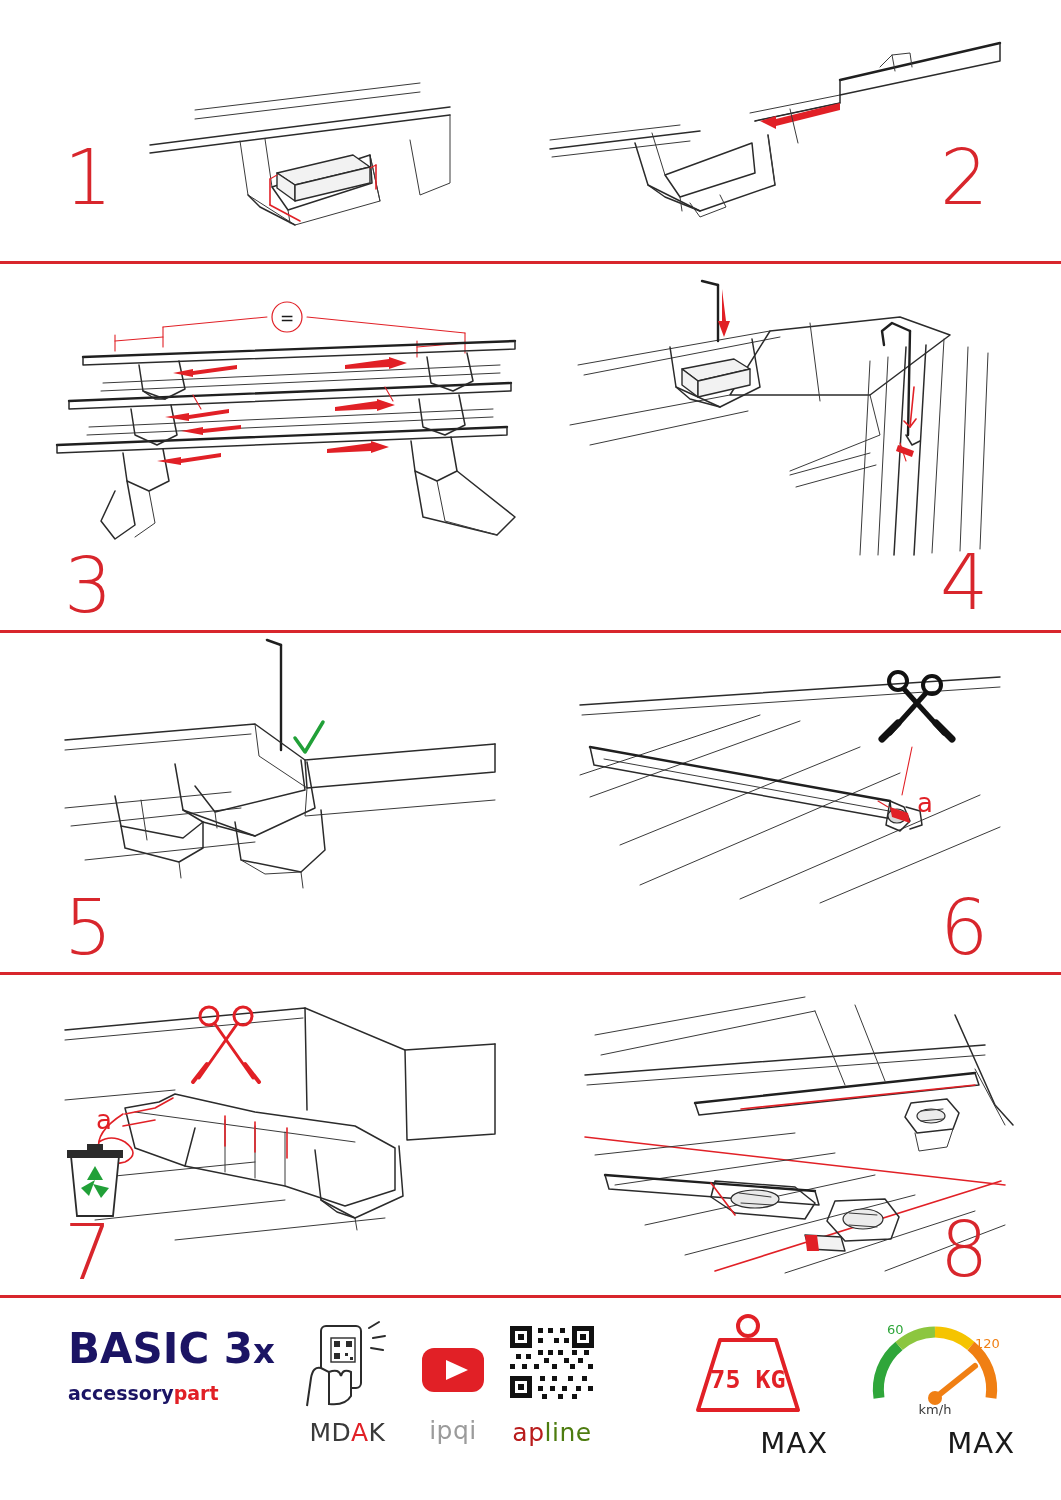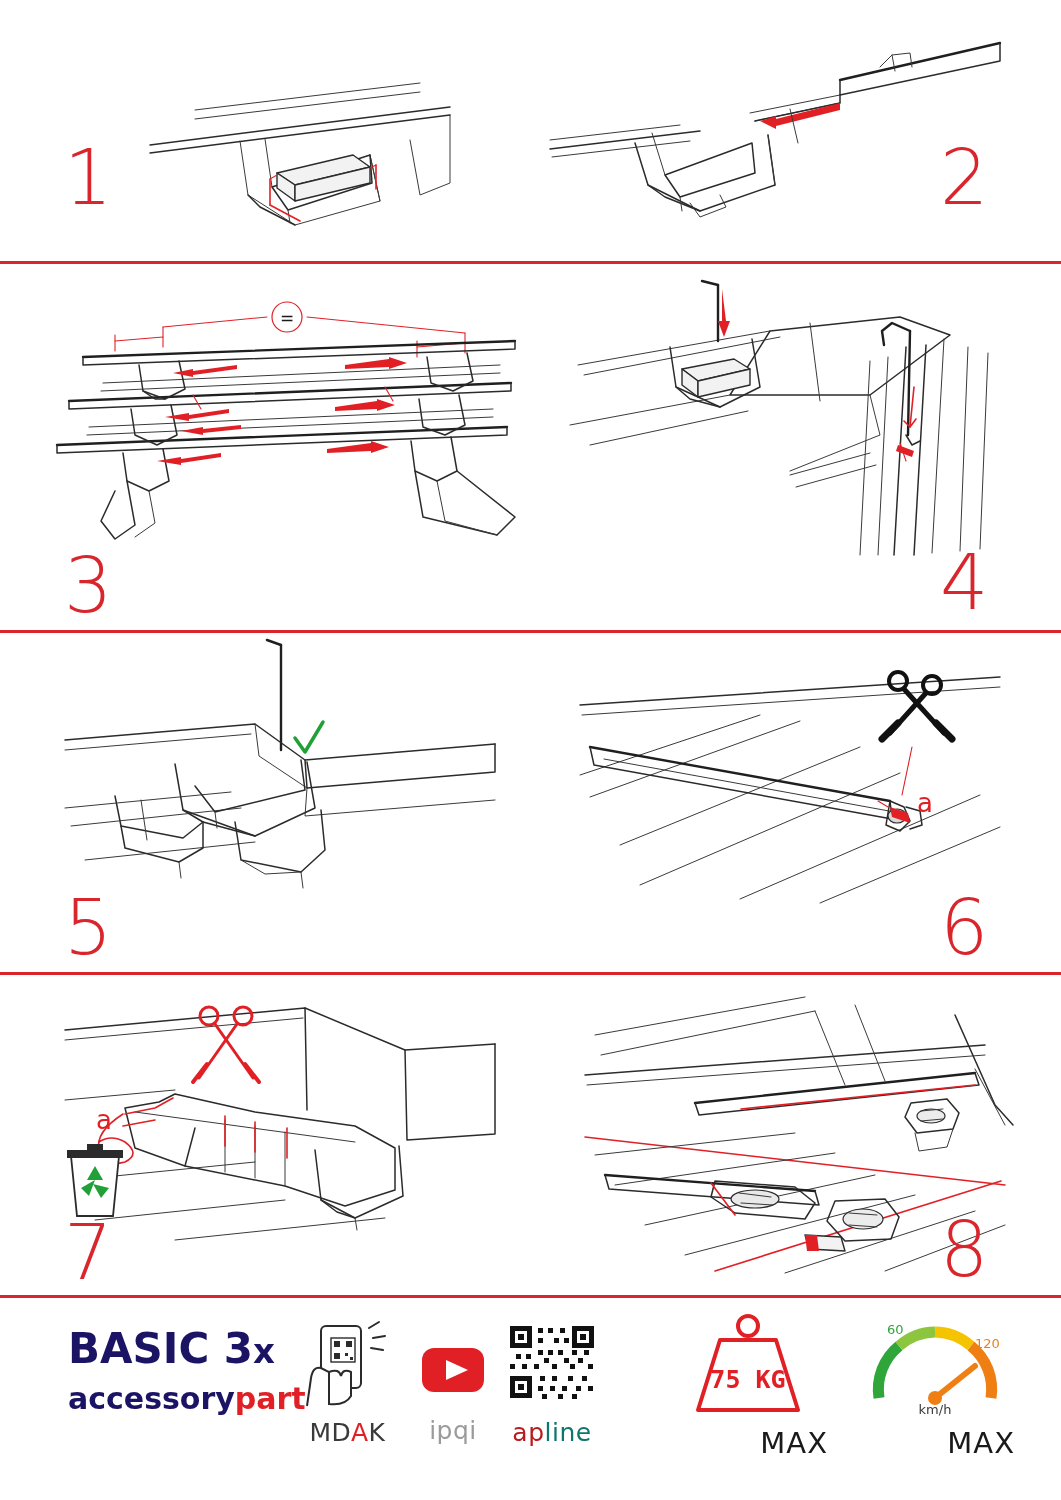--- a/index.html
+++ b/index.html
@@ -80,40 +80,40 @@
     font-size: 42px;
     color: #1b1464;
     letter-spacing: 0px;
     line-height: 1;
   }
   .brand-title .x { font-size: 34px; }
   .brand-sub {
     margin-top: 14px;
     font-family: "DejaVu Sans", sans-serif;
     font-weight: 700;
-    font-size: 30px;
+    font-size: 19px;
     line-height: 1;
   }
   .brand-sub .a1 { color: #1b1464; }
   .brand-sub .a2 { color: #e12026; }
 
   .logo-item {
     position: absolute;
     text-align: center;
   }
   .logo-label {
     font-family: "DejaVu Sans", sans-serif;
     font-size: 25px;
     letter-spacing: 0.5px;
     margin-top: 8px;
   }
   .lab-mdak { color: #3a3a3a; font-weight: 500; }
   .lab-ipqi { color: #9b9b9b; font-weight: 400; }
   .lab-apline-a { color: #b91c1c; }
-  .lab-apline-b { color: #0f766e; }
+  .lab-apline-b { color: #4d7c0f; }
 
   .max-item {
     position: absolute;
     text-align: right;
   }
   .max-text {
     font-family: "DejaVu Sans", sans-serif;
     font-size: 29px;
     color: #1a1a1a;
     letter-spacing: 1px;

